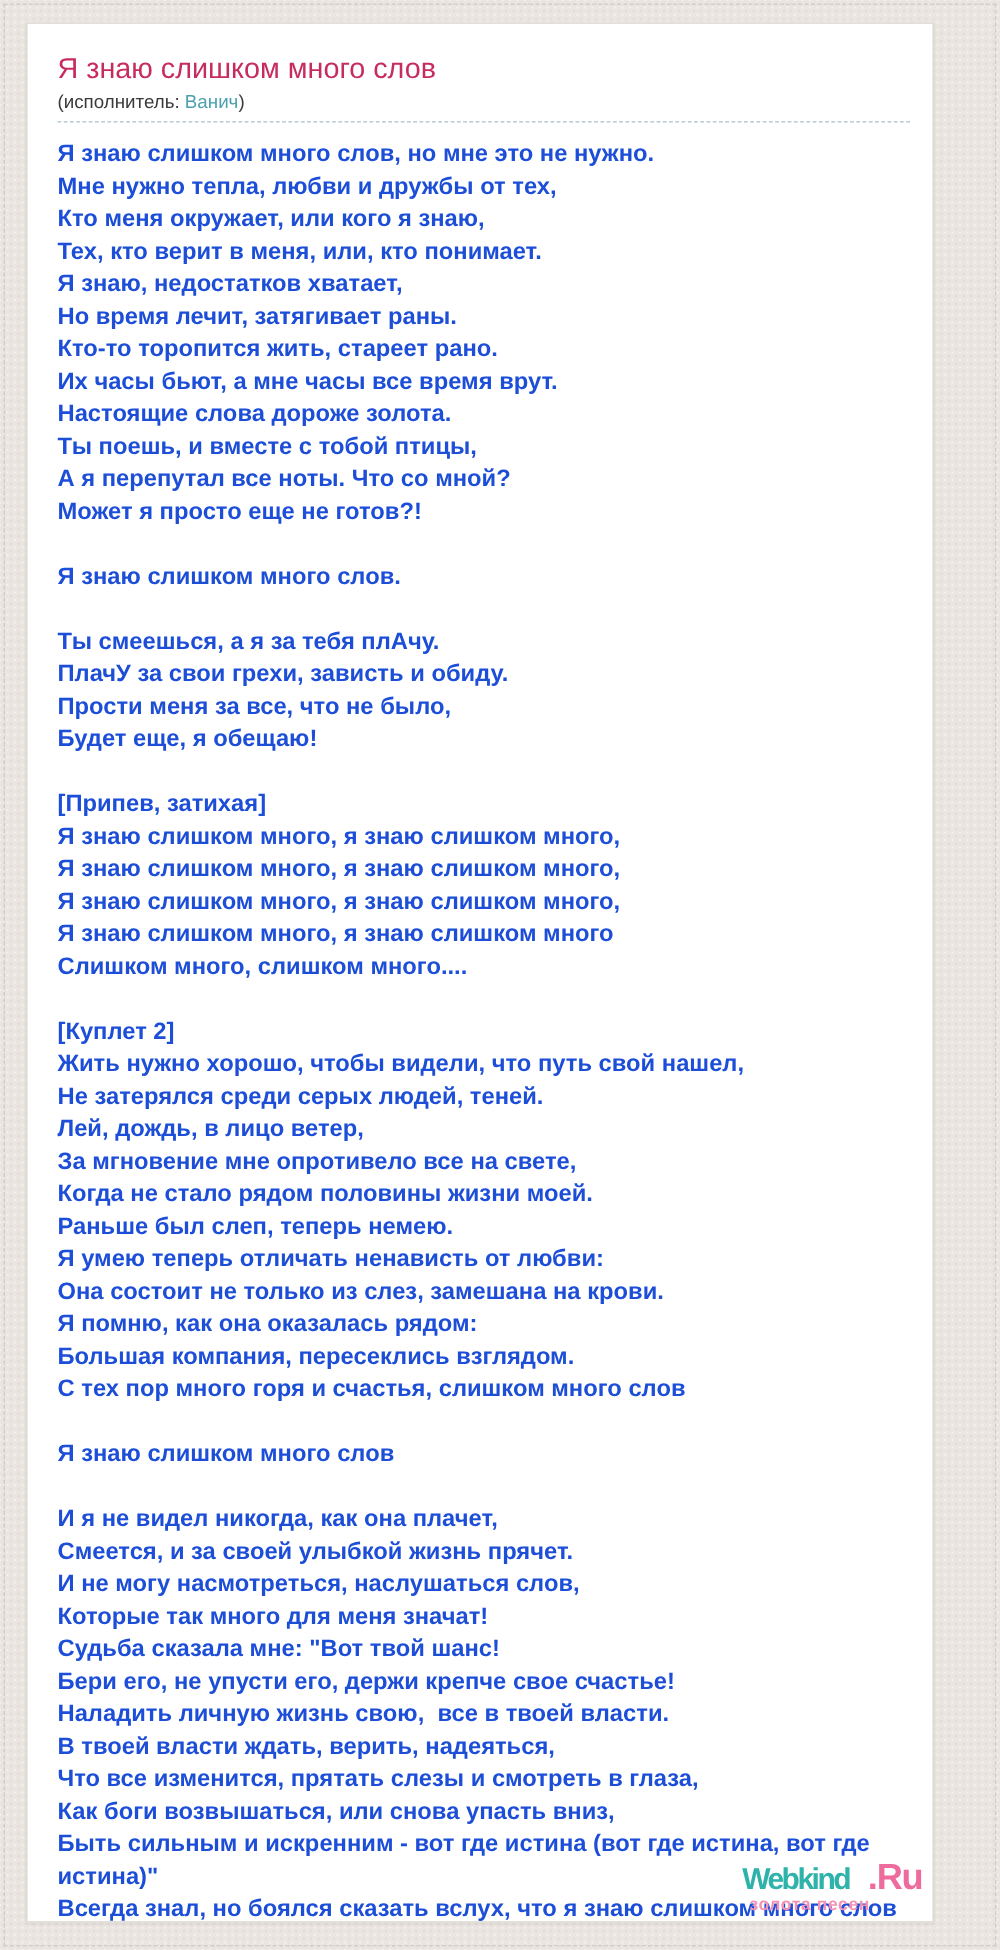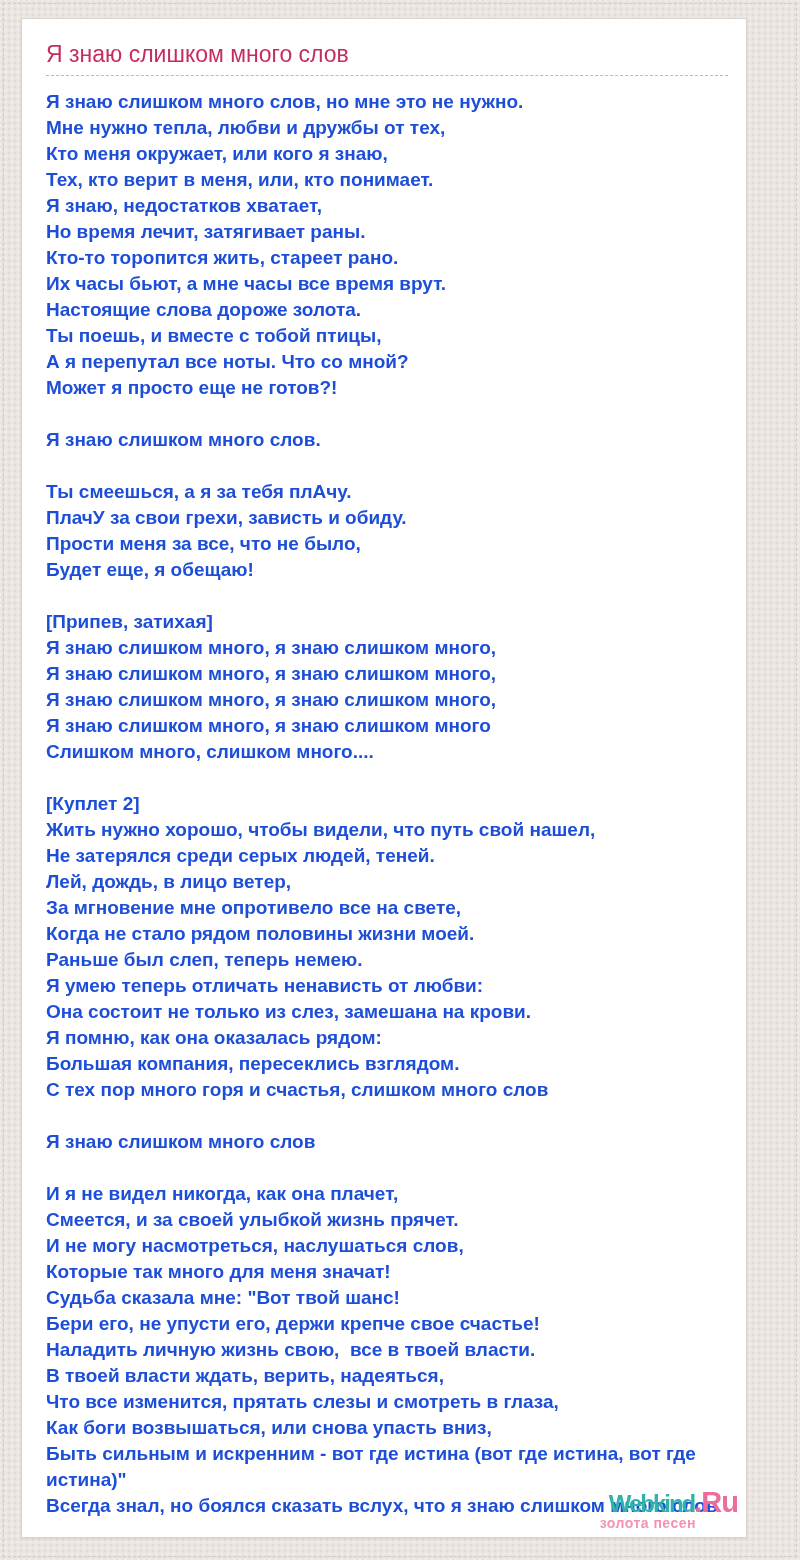--- a/index.html
+++ b/index.html
@@ -70,38 +70,40 @@
     font-weight: bold;
     font-size: 24px;
     letter-spacing: -2px;
     color: #2eb2aa;
   }
   .logo-tld {
     font-weight: bold;
     font-size: 29px;
     letter-spacing: -1px;
     color: #ee6b9e;
+    padding-left: 15px;
   }
   .logo-sub {
     font-weight: bold;
     font-size: 14px;
     letter-spacing: 0.5px;
     color: #f492b4;
     padding-right: 42px;
     margin-top: -1px;
   }
 </style>
 </head>
 <body>
 
 <div class="edge-stitch"></div>
 
 <div class="card">
   <h1 class="page-title">Я знаю слишком много слов</h1>
 
+  <div class="artist-line"><span>(исполнитель: </span><a class="artist-link" href="#">Ванич</a><span>)</span></div>
 
   <div class="separator"></div>
 
   <div class="lyrics"><div class="line">Я знаю слишком много слов, но мне это не нужно.</div><div class="line">Мне нужно тепла, любви и дружбы от тех,</div><div class="line">Кто меня окружает, или кого я знаю,</div><div class="line">Тех, кто верит в меня, или, кто понимает.</div><div class="line">Я знаю, недостатков хватает,</div><div class="line">Но время лечит, затягивает раны.</div><div class="line">Кто-то торопится жить, стареет рано.</div><div class="line">Их часы бьют, а мне часы все время врут.</div><div class="line">Настоящие слова дороже золота.</div><div class="line">Ты поешь, и вместе с тобой птицы,</div><div class="line">А я перепутал все ноты. Что со мной?</div><div class="line">Может я просто еще не готов?!</div><div class="line"></div><div class="line">Я знаю слишком много слов.</div><div class="line"></div><div class="line">Ты смеешься, а я за тебя плАчу.</div><div class="line">ПлачУ за свои грехи, зависть и обиду.</div><div class="line">Прости меня за все, что не было,</div><div class="line">Будет еще, я обещаю!</div><div class="line"></div><div class="line">[Припев, затихая]</div><div class="line">Я знаю слишком много, я знаю слишком много,</div><div class="line">Я знаю слишком много, я знаю слишком много,</div><div class="line">Я знаю слишком много, я знаю слишком много,</div><div class="line">Я знаю слишком много, я знаю слишком много</div><div class="line">Слишком много, слишком много....</div><div class="line"></div><div class="line">[Куплет 2]</div><div class="line">Жить нужно хорошо, чтобы видели, что путь свой нашел,</div><div class="line">Не затерялся среди серых людей, теней.</div><div class="line">Лей, дождь, в лицо ветер,</div><div class="line">За мгновение мне опротивело все на свете,</div><div class="line">Когда не стало рядом половины жизни моей.</div><div class="line">Раньше был слеп, теперь немею.</div><div class="line">Я умею теперь отличать ненависть от любви:</div><div class="line">Она состоит не только из слез, замешана на крови.</div><div class="line">Я помню, как она оказалась рядом:</div><div class="line">Большая компания, пересеклись взглядом.</div><div class="line">С тех пор много горя и счастья, слишком много слов</div><div class="line"></div><div class="line">Я знаю слишком много слов</div><div class="line"></div><div class="line">И я не видел никогда, как она плачет,</div><div class="line">Смеется, и за своей улыбкой жизнь прячет.</div><div class="line">И не могу насмотреться, наслушаться слов,</div><div class="line">Которые так много для меня значат!</div><div class="line">Судьба сказала мне: "Вот твой шанс!</div><div class="line">Бери его, не упусти его, держи крепче свое счастье!</div><div class="line">Наладить личную жизнь свою,  все в твоей власти.</div><div class="line">В твоей власти ждать, верить, надеяться,</div><div class="line">Что все изменится, прятать слезы и смотреть в глаза,</div><div class="line">Как боги возвышаться, или снова упасть вниз,</div><div class="line">Быть сильным и искренним - вот где истина (вот где истина, вот где истина)"</div><div class="line">Всегда знал, но боялся сказать вслух, что я знаю слишком много слов</div></div>
 
   <div class="logo">
     <div><span class="logo-main">Webkind</span><span class="logo-tld">.Ru</span></div>
     <div class="logo-sub">золота песен</div>
   </div>
 </div>

